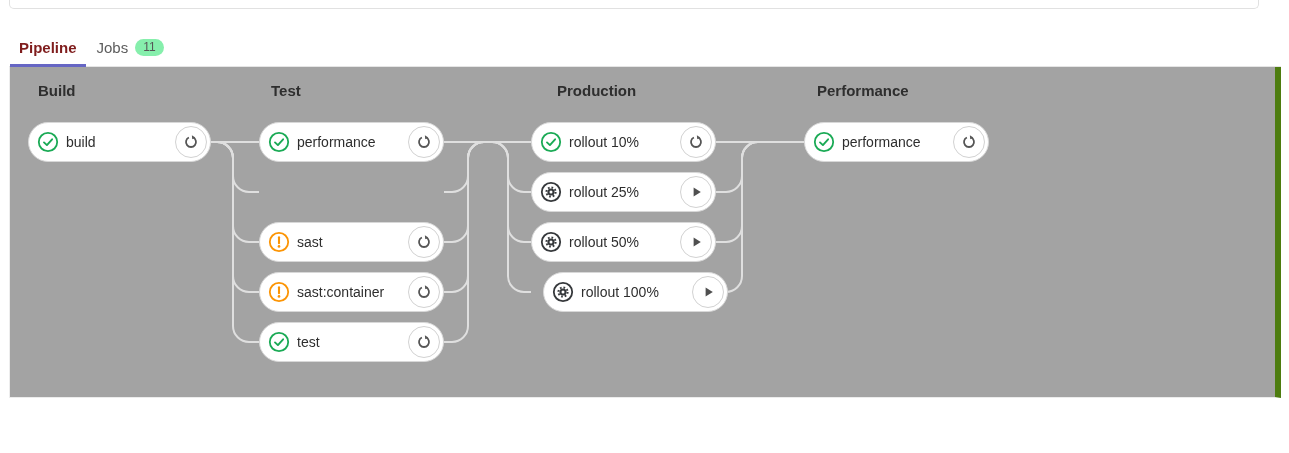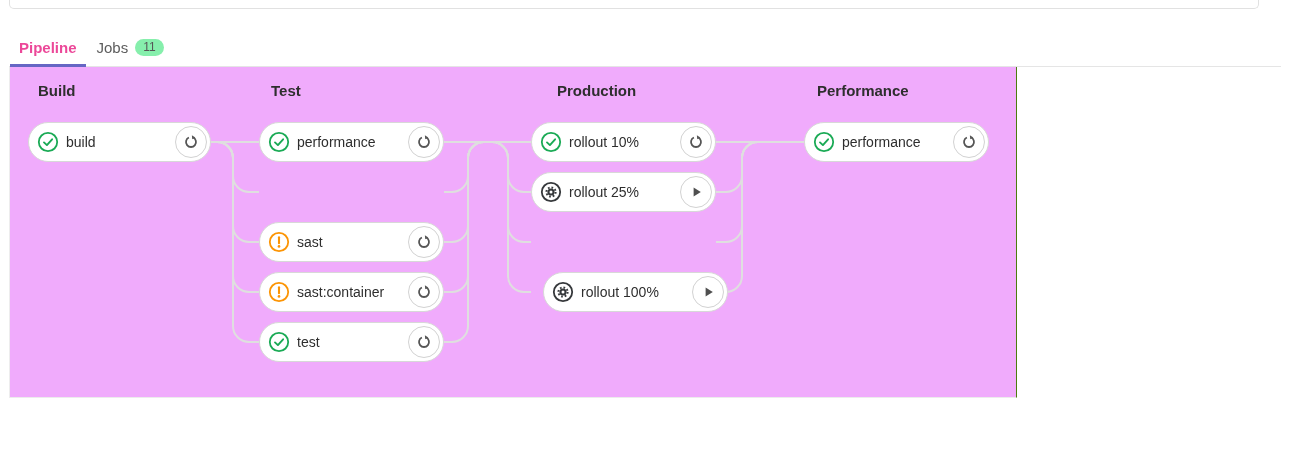--- a/index.html
+++ b/index.html
@@ -8,29 +8,29 @@
 
   
   .top-card-edge { position:absolute; left:9px; top:-1px; width:1250px; height:10px;
     background:#fff; border:1px solid #e1e1e1; border-top:none; border-radius:0 0 5px 5px; }
 
   
   .tabs { position:absolute; left:9px; top:29px; width:1272px; height:38px;
     border-bottom:1px solid #e5e5e5; display:flex; align-items:stretch; padding-left:1px; gap:2px; }
   .tab { display:flex; align-items:center; gap:7px; padding:0 9px; font-size:15px;
     color:#5c5c5c; cursor:pointer; position:relative; }
-  .tab.active { color:#ec4899; font-weight:bold; }
+  .tab.active { color:#7f1d1d; font-weight:bold; }
   .tab.active::after { content:""; position:absolute; left:0; right:0; bottom:-1px;
     height:3px; background:#6666c4; }
   .badge { background:#86efac; color:#565656; font-size:12px; font-weight:normal;
     border-radius:10px; padding:2px 8px; line-height:13px; }
 
   
-  .graph { position:absolute; left:9px; top:67px; width:1008px; height:331px;
-    background:#f0abfc; border-left:1px solid #ededed; border-right:1px solid #4d7c0f;
+  .graph { position:absolute; left:9px; top:67px; width:1272px; height:331px;
+    background:#a3a3a3; border-left:1px solid #ededed; border-right:6px solid #4d7c0f;
     border-bottom:1px solid #ececec; }
   .graph svg.connectors { position:absolute; left:0; top:0; }
 
   .stage-name { position:absolute; top:14px; height:20px; line-height:20px;
     font-size:15px; font-weight:bold; color:#2e2e2e; }
 
   .pill { position:absolute; width:185px; height:40px; background:#fff;
     border:1px solid #d8d8d8; border-radius:20px; display:flex; align-items:center;
     cursor:pointer; }
   .pill.w183 { width:183px; }
@@ -189,20 +189,31 @@
     <svg class="status">
         <use href="#icon-gear"></use>
       </svg>
     <span class="job-label">rollout 25%</span>
     <button class="action">
         <svg width="16" height="16">
           <use href="#icon-play"></use>
         </svg>
       </button>
   </div>
+  <div class="pill" style="left:521px;top:155px">
+    <svg class="status">
+        <use href="#icon-gear"></use>
+      </svg>
+    <span class="job-label">rollout 50%</span>
+    <button class="action">
+        <svg width="16" height="16">
+          <use href="#icon-play"></use>
+        </svg>
+      </button>
+  </div>
   <div class="pill" style="left:533px;top:205px">
     <svg class="status">
         <use href="#icon-gear"></use>
       </svg>
     <span class="job-label">rollout 100%</span>
     <button class="action">
         <svg width="16" height="16">
           <use href="#icon-play"></use>
         </svg>
       </button>

